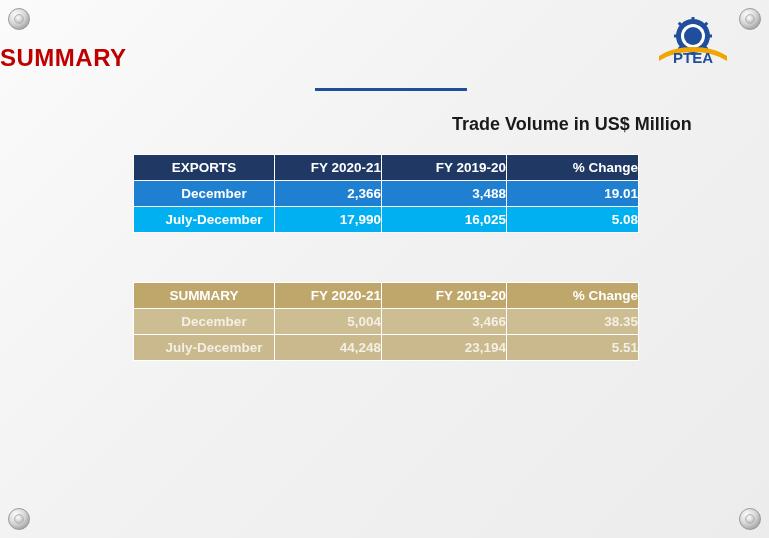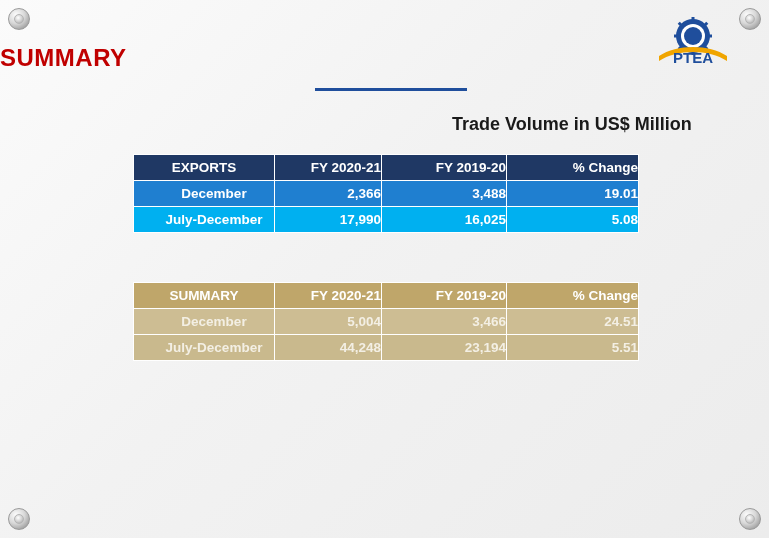--- a/index.html
+++ b/index.html
@@ -203,21 +203,21 @@
         <th>FY 2020-21</th>
         <th>FY 2019-20</th>
         <th>% Change</th>
       </tr>
     </thead>
     <tbody>
       <tr class="row-a">
         <td class="label">December</td>
         <td>5,004</td>
         <td>3,466</td>
-        <td>24.51</td>
+        <td>38.35</td>
       </tr>
       <tr class="row-b">
         <td class="label">July-December</td>
         <td>44,248</td>
         <td>23,194</td>
         <td>5.51</td>
       </tr>
     </tbody>
   </table>
 

